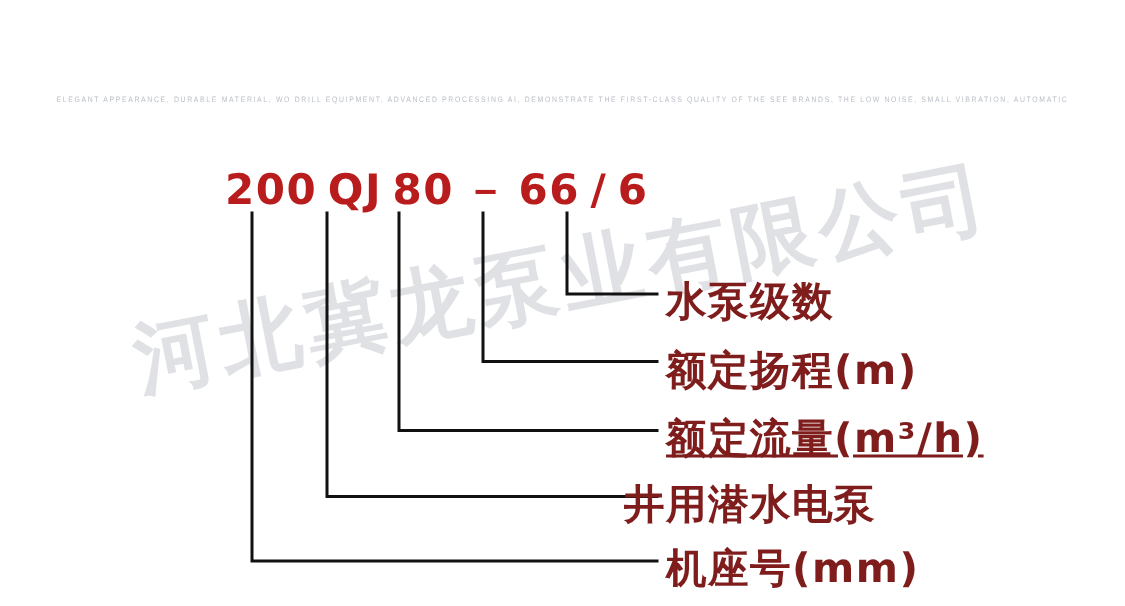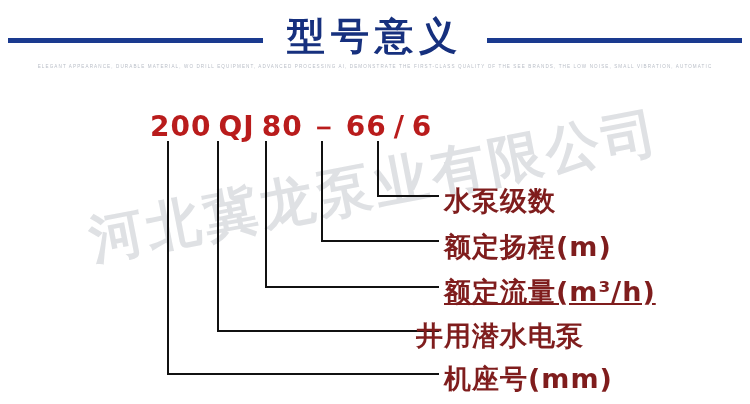--- a/index.html
+++ b/index.html
@@ -122,25 +122,20 @@
   .lbl-2 { left: 444px; top: 229px; }
   .lbl-3 { left: 444px; top: 274px; text-decoration: underline; }
   .lbl-4 { left: 416px; top: 318px; }
   .lbl-5 { left: 444px; top: 361px; }
 </style>
 </head>
 <body>
 
 <div class="page">
 
-  <div class="header">
-    <div class="header-rule-left"></div>
-    <div class="header-rule-right"></div>
-    <div class="header-title">型号意义</div>
-  </div>
   <div class="header-subtitle">ELEGANT APPEARANCE, DURABLE MATERIAL, WO DRILL EQUIPMENT, ADVANCED PROCESSING AI, DEMONSTRATE THE FIRST-CLASS QUALITY OF THE SEE BRANDS, THE LOW NOISE, SMALL VIBRATION, AUTOMATIC</div>
 
   <div class="watermark">河北冀龙泵业有限公司</div>
 
   <div class="code-row">
     <span class="seg">200</span><span class="sp"></span><span class="seg">QJ</span><span class="sp"></span><span class="seg">80</span><span class="sp"></span><span class="seg">－</span><span class="sp"></span><span class="seg">66</span><span class="sp"></span><span class="seg">/</span><span class="sp"></span><span class="seg">6</span>
   </div>
 
   <svg class="leaders" viewBox="0 0 750 404" xmlns="http://www.w3.org/2000/svg">
     <g stroke="#111111" stroke-width="2" fill="none" stroke-linecap="square">

